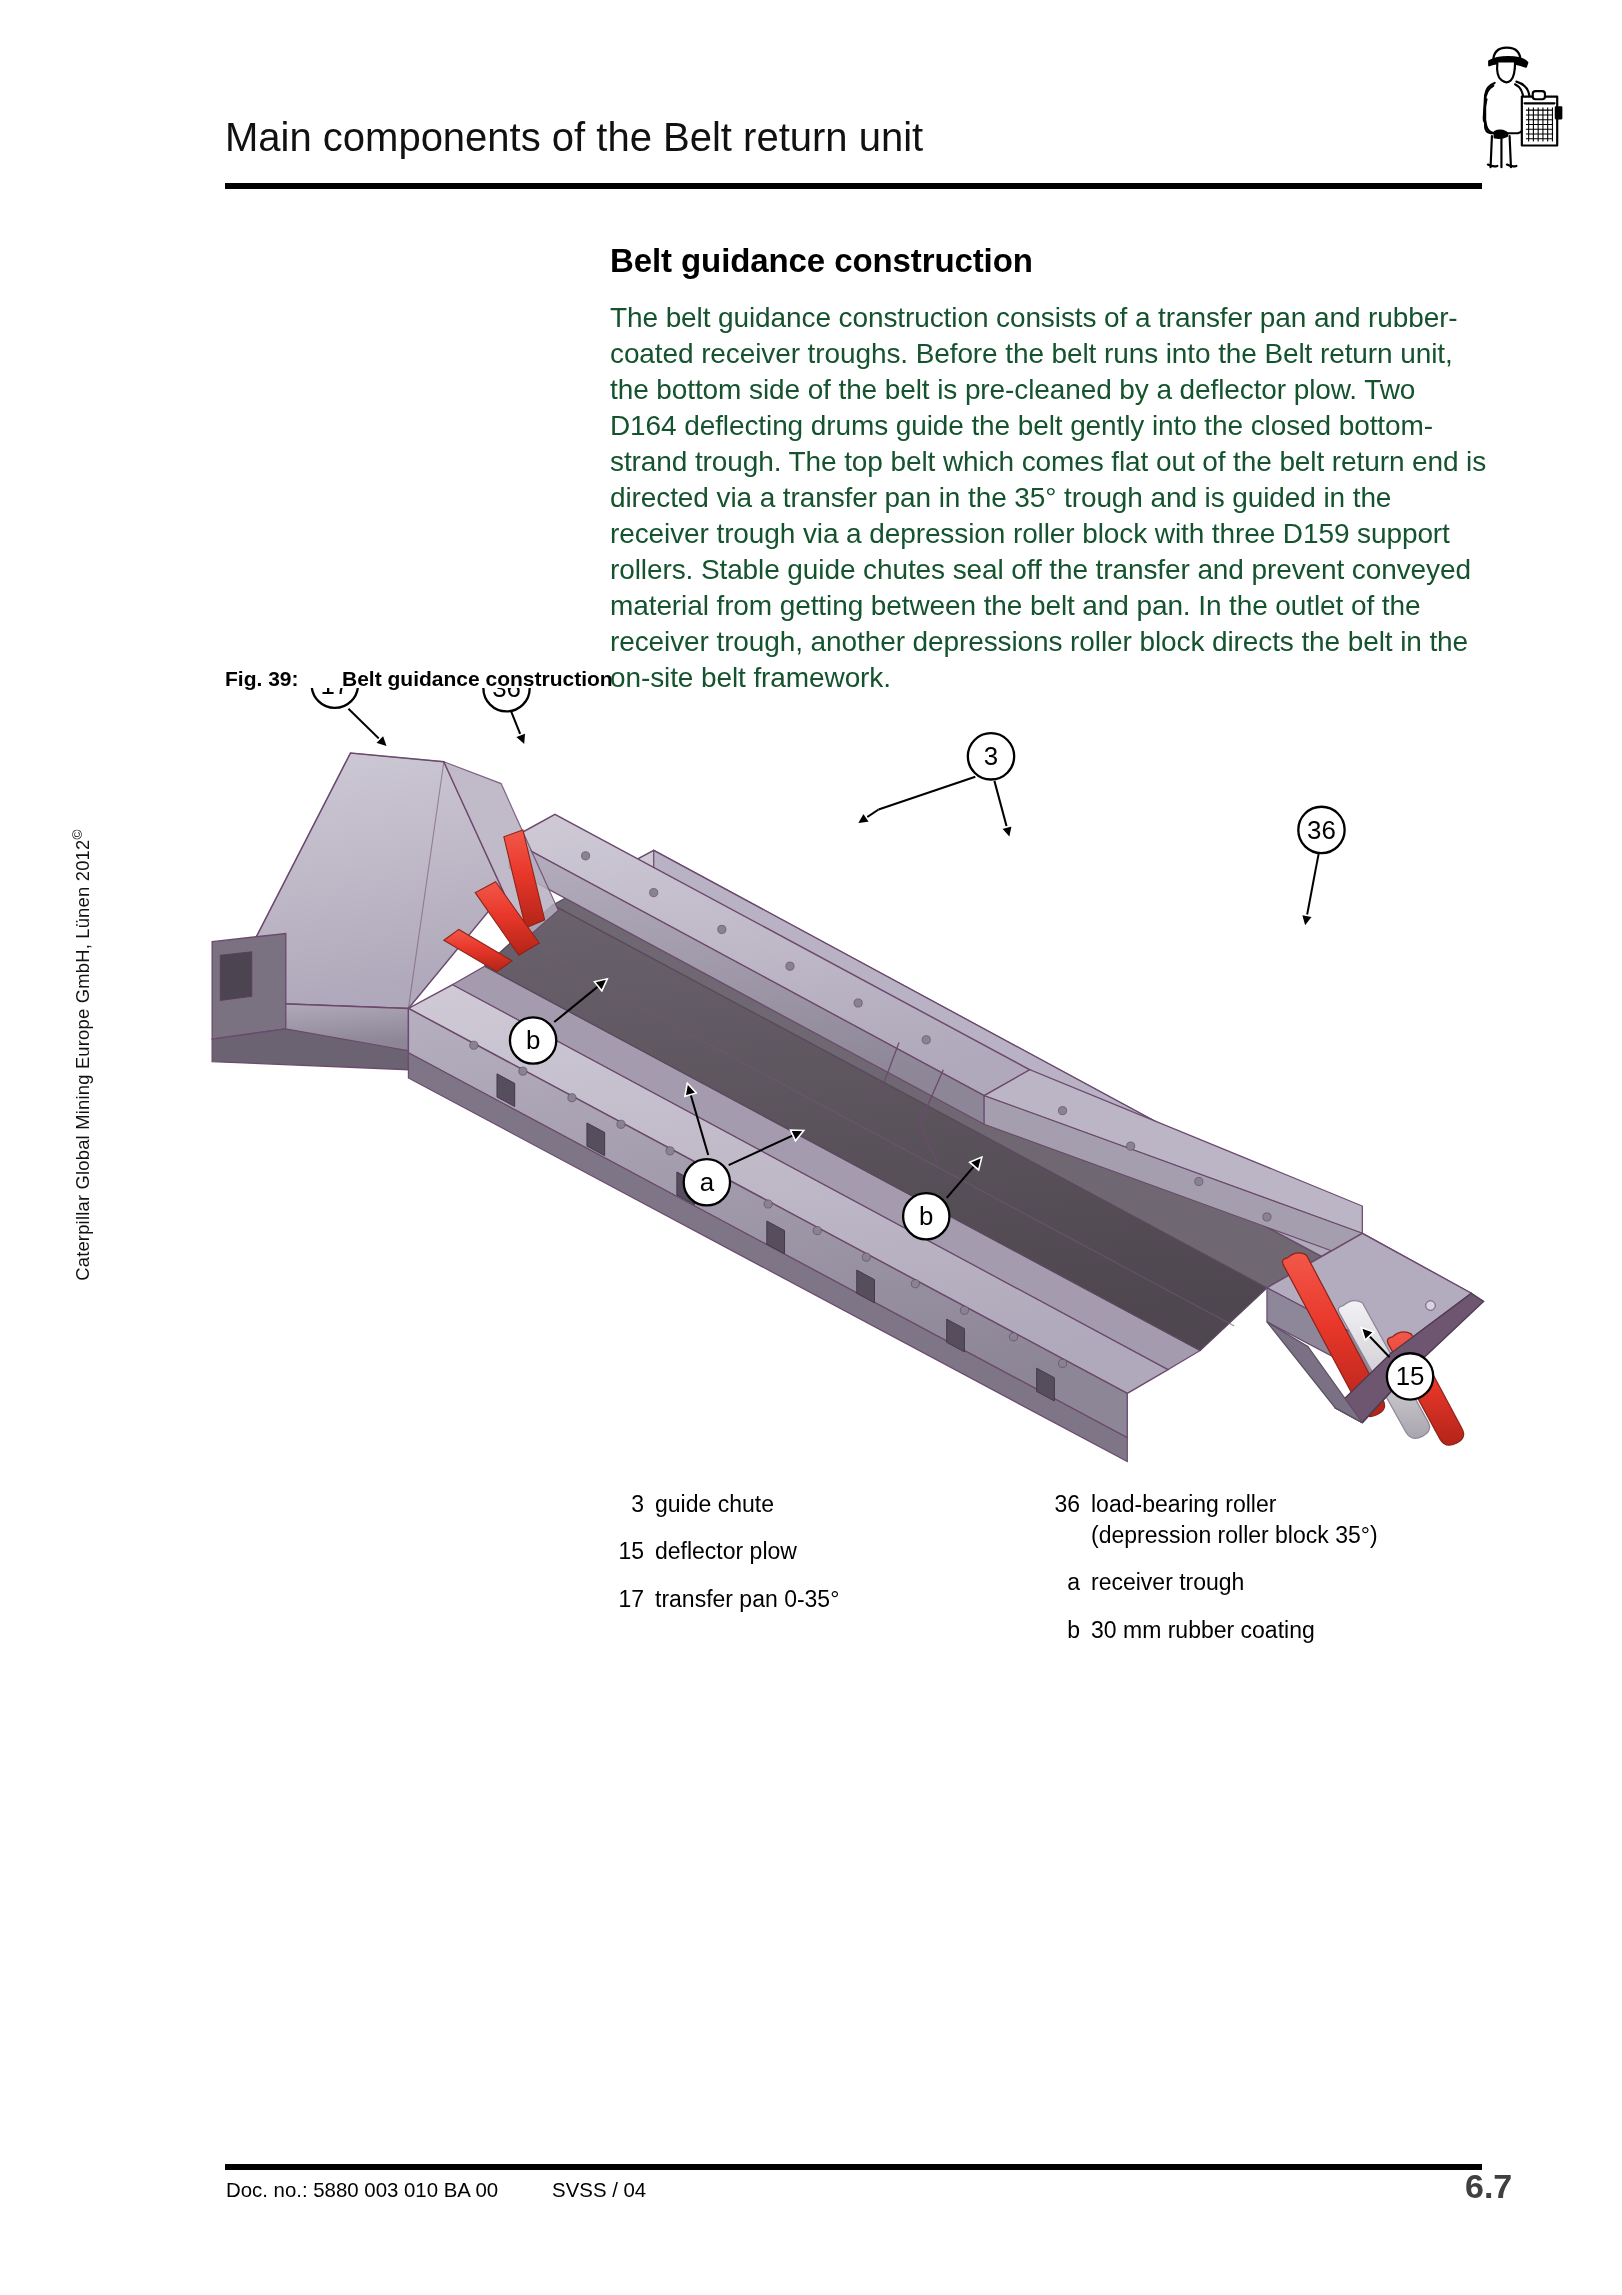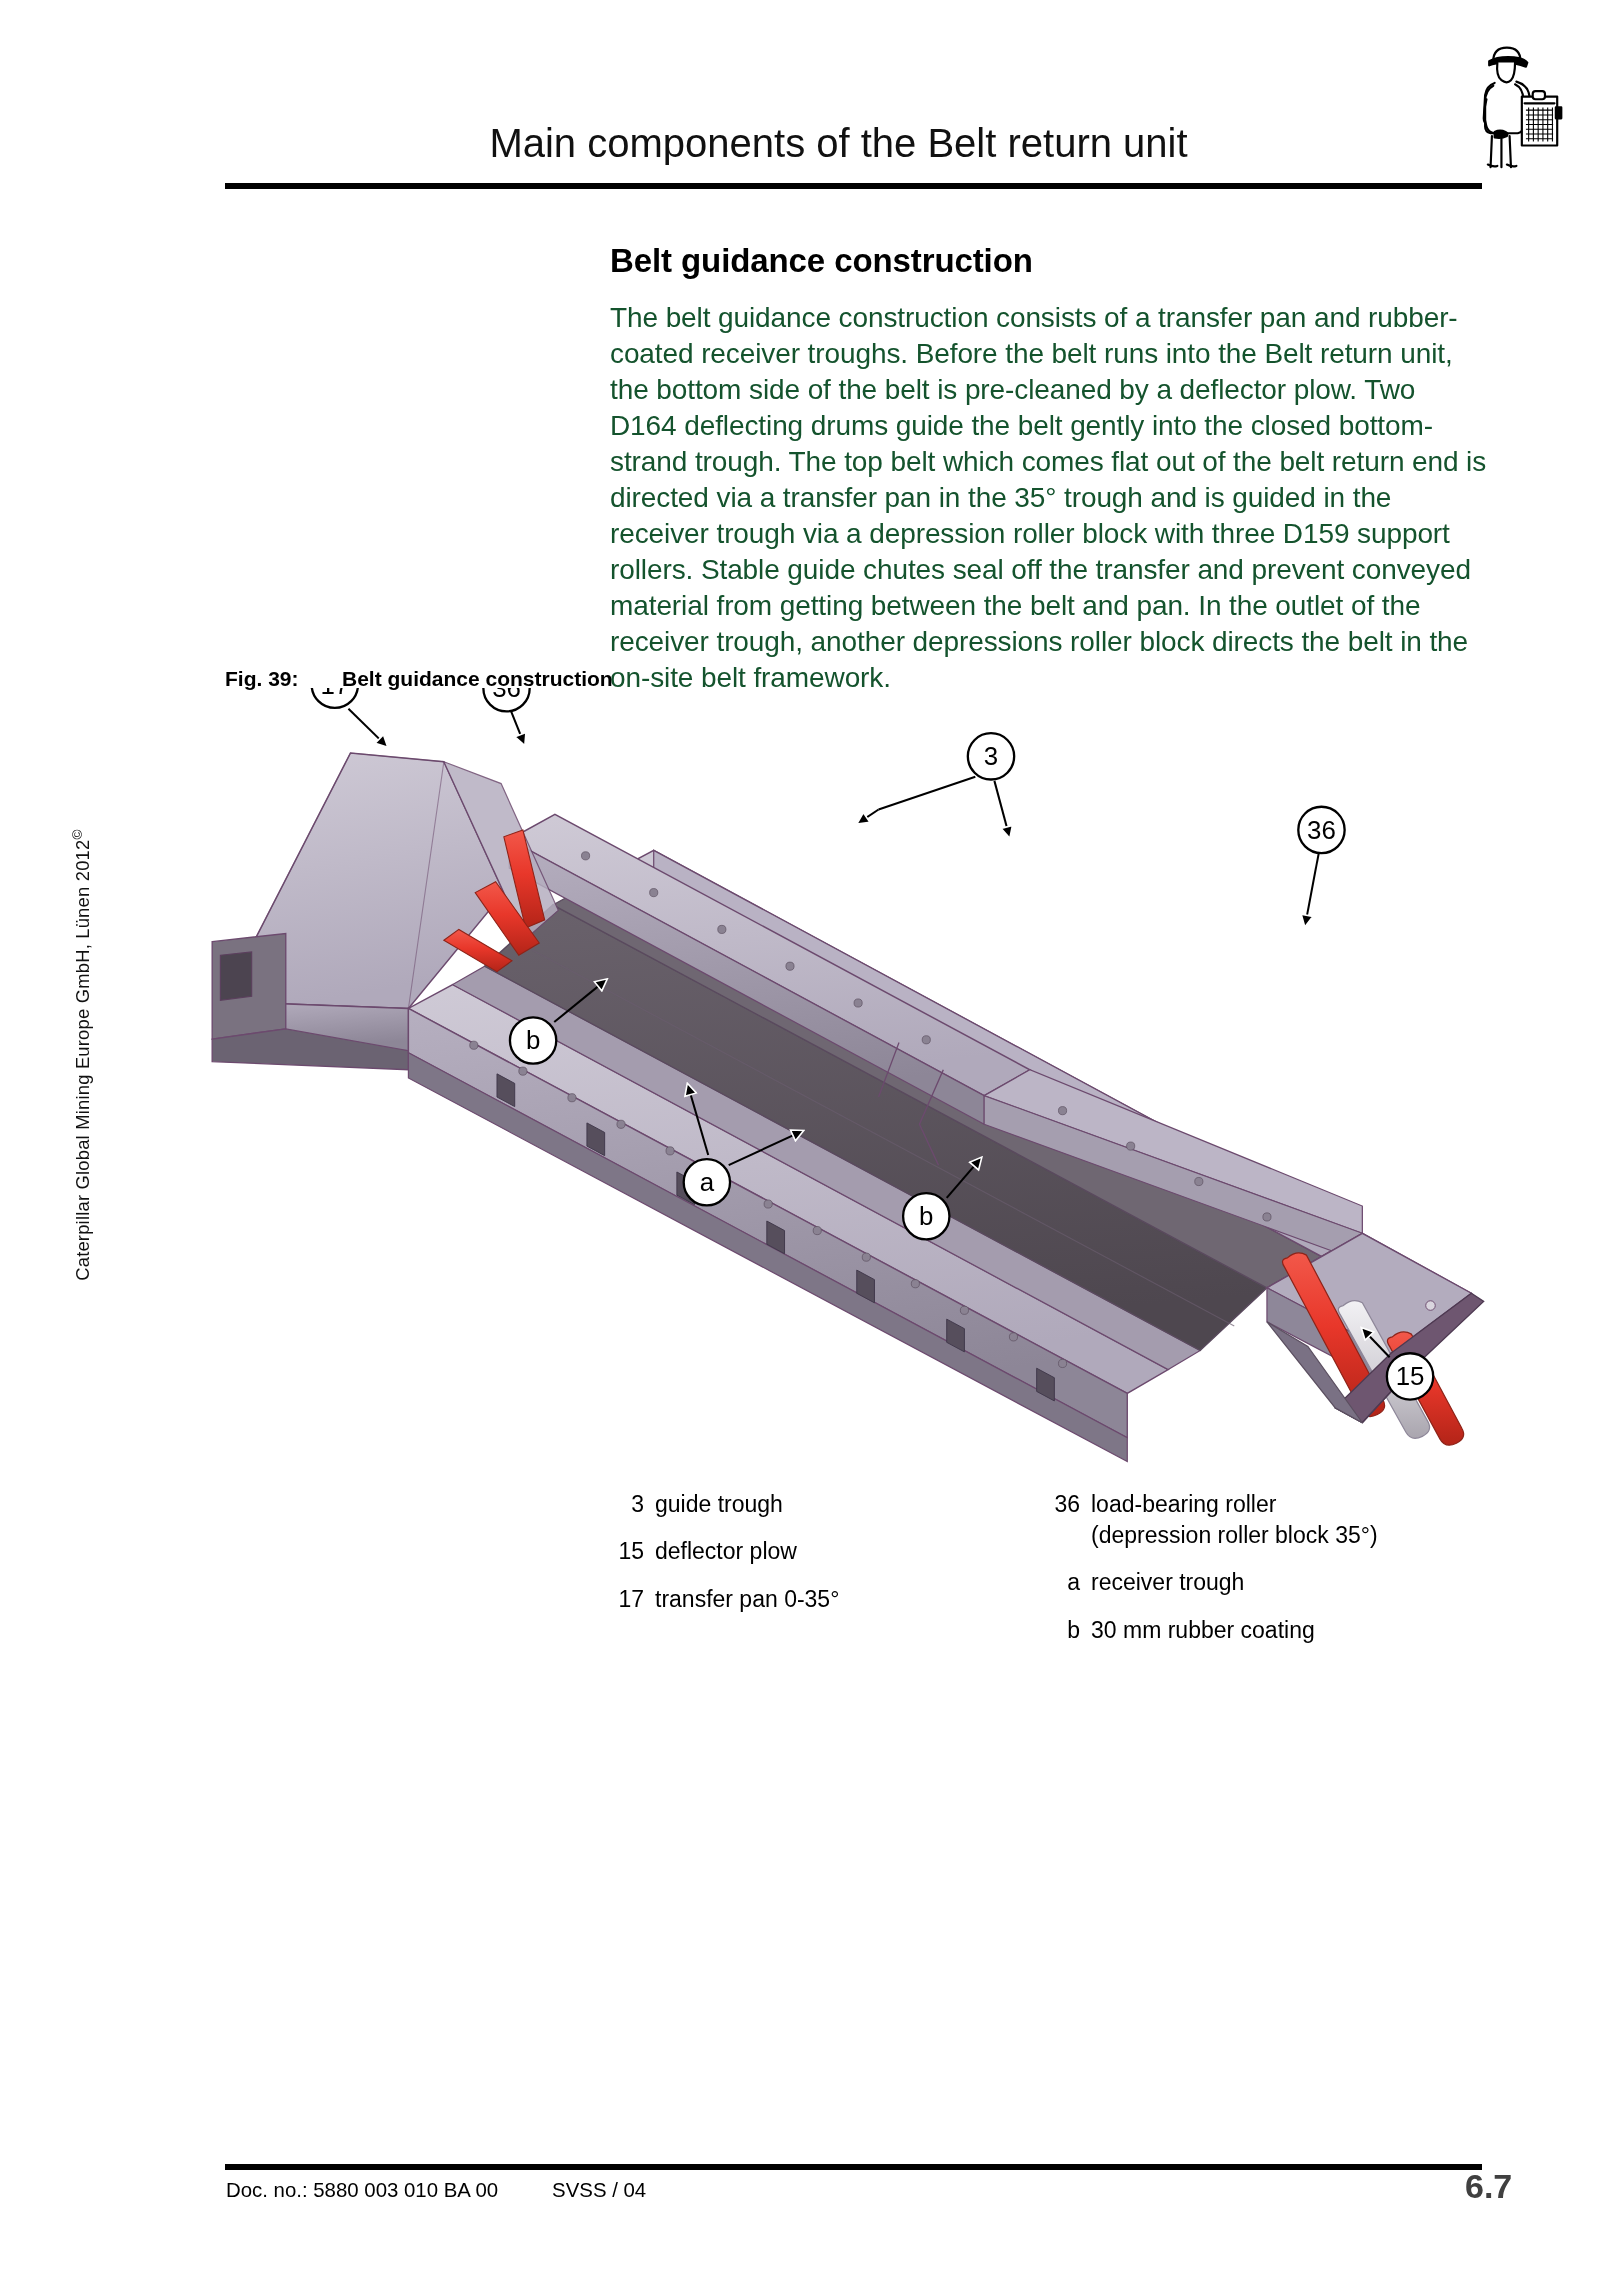--- a/index.html
+++ b/index.html
@@ -19,23 +19,23 @@
   
   #header {
     position: absolute;
     left: 0; top: 0;
     width: 1622px;
     height: 204px;
   }
   #header-title {
     position: absolute;
     left: 225px;
-    top: 123px;
+    top: 117px;
     width: 1227px;
-    text-align: center;
+    text-align: left;
     font-size: 40px;
     font-weight: 400;
     letter-spacing: 0px;
     line-height: 1;
     color: #111;
     white-space: nowrap;
   }
   #header-rule {
     position: absolute;
     left: 225px;
@@ -417,21 +417,21 @@
 
       </g>
     </g>
   </svg>
 </div>
 
 <div id="legend">
   <div class="legend-col left">
     <div class="legend-row">
       <span class="legend-key">3</span>
-      <span class="legend-val">guide trough</span>
+      <span class="legend-val">guide chute</span>
     </div>
     <div class="legend-row">
       <span class="legend-key">15</span>
       <span class="legend-val">deflector plow</span>
     </div>
     <div class="legend-row">
       <span class="legend-key">17</span>
       <span class="legend-val">transfer pan 0-35°</span>
     </div>
   </div>

